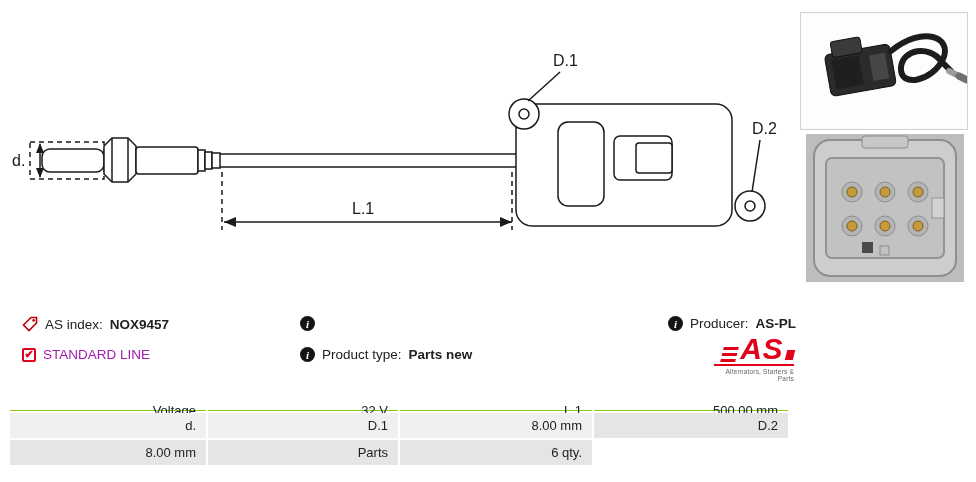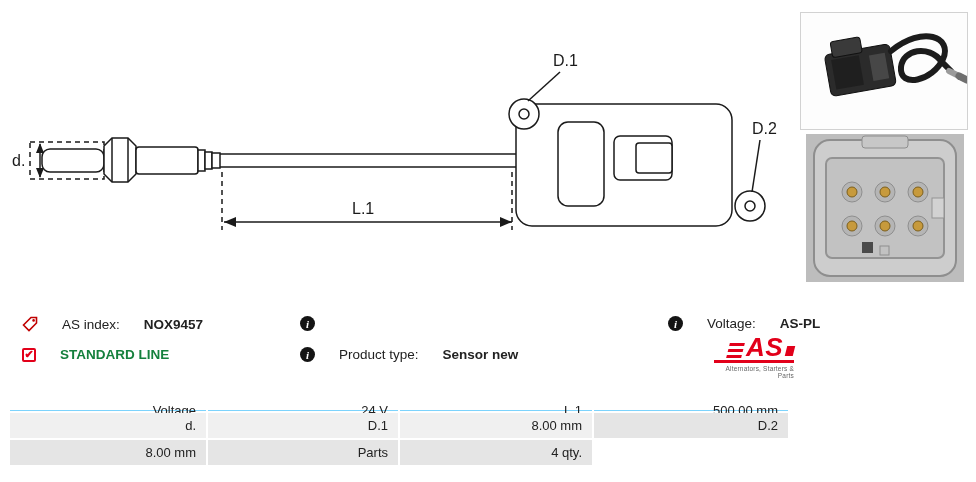--- a/index.html
+++ b/index.html
@@ -15,66 +15,66 @@
 
   
   .drawing { position: absolute; left: 0; top: 0; }
 
   
   .photo { position: absolute; overflow: hidden; }
   .photo-1 { left: 800px; top: 12px; width: 168px; height: 118px; border: 1px solid #d2d2d2; background: #fdfdfd; }
   .photo-2 { left: 806px; top: 134px; width: 158px; height: 148px; }
 
   
-  .info-item { position: absolute; display: flex; align-items: center; gap: 24px; font-size: 13.5px; white-space: nowrap; }
+  .info-item { position: absolute; display: flex; align-items: center; gap: 7px; font-size: 13.5px; white-space: nowrap; }
   .info-item b { font-weight: bold; }
   .row-a { top: 316px; }
   .row-b { top: 347px; }
   .col-1 { left: 22px; }
   .col-2 { left: 300px; }
   .col-3 { left: 668px; }
-  .red-bold { color: #15803d; font-weight: bold; }
+  .red-bold { color: #a21caf; font-weight: normal; }
 
   .info-icon {
     width: 15px; height: 15px; border-radius: 50%;
     background: #141414; color: #fff;
     display: inline-flex; align-items: center; justify-content: center;
     font-family: "Liberation Serif", serif; font-size: 11px; font-weight: bold; font-style: italic;
     flex: 0 0 auto;
   }
   .check-icon {
     width: 14px; height: 14px; border: 2px solid #e2001a; border-radius: 2px;
     display: inline-flex; align-items: center; justify-content: center;
     color: #e2001a; font-size: 11px; font-weight: bold; line-height: 1;
     flex: 0 0 auto;
   }
 
   
   .as-logo { position: absolute; left: 714px; top: 336px; width: 80px; text-align: right; }
   .as-logo-top { display: flex; align-items: flex-end; justify-content: flex-end; gap: 3px; }
   .as-bars { width: 15px; height: 15px; transform: skewX(-14deg); background: repeating-linear-gradient(180deg,#e2001a 0 3px,#ffffff 3px 6px); }
-  .as-logo-text { color: #e2001a; font-weight: bold; font-style: italic; font-size: 26px; line-height: 0.85; letter-spacing: 0.5px; }
+  .as-logo-text { color: #e2001a; font-weight: bold; font-style: italic; font-size: 30px; line-height: 0.85; letter-spacing: 0.5px; }
   .as-flag { width: 8px; height: 10px; background: #e2001a; transform: skewX(-14deg); margin-bottom: 2px; }
   .as-logo-rule { height: 2.5px; background: #e2001a; margin-top: 2px; }
   .as-logo-caption { font-size: 6.5px; color: #666; margin-top: 2px; letter-spacing: 0.2px; }
 
   
   .ptable {
     position: absolute; left: 10px; top: 386px; width: 780px;
     display: grid;
     grid-template-columns: 196px 190px 192px 194px;
     grid-auto-rows: 25px;
     gap: 2px;
     background: #ffffff;
   }
   .cell {
     display: flex; align-items: center; justify-content: flex-end;
     padding: 0 10px; font-size: 13px; color: #222;
   }
-  .r0 { background: #7dd3fc; margin-top: 24px; }
+  .r0 { background: #84cc16; margin-top: 24px; }
   .r1 { background: #f0f0f0; }
   .r2 { background: #e5e5e5; }
 </style>
 </head>
 <body>
 
 <div class="stage">
 
   <svg class="drawing" width="800" height="300" viewBox="0 0 800 300">
     <g stroke="#1a1a1a" stroke-width="1.5" fill="none">
@@ -183,54 +183,54 @@
     <span>AS index:</span>
     <b>NOX9457</b>
   </div>
 
   <div class="info-item row-a col-2">
     <span class="info-icon">i</span>
   </div>
 
   <div class="info-item row-a col-3">
     <span class="info-icon">i</span>
-    <span>Voltage:</span>
+    <span>Producer:</span>
     <b>AS-PL</b>
   </div>
 
   <div class="info-item row-b col-1">
     <span class="check-icon">✔</span>
     <span class="red-bold">STANDARD LINE</span>
   </div>
 
   <div class="info-item row-b col-2">
     <span class="info-icon">i</span>
     <span>Product type:</span>
-    <b>Sensor new</b>
+    <b>Parts new</b>
   </div>
 
   <div class="as-logo">
     <div class="as-logo-top">
       <span class="as-bars"></span>
       <span class="as-logo-text">AS</span>
       <span class="as-flag"></span>
     </div>
     <div class="as-logo-rule"></div>
     <div class="as-logo-caption">Alternators, Starters &amp; Parts</div>
   </div>
 
   <div class="ptable">
     <div class="cell r0">Voltage</div>
-    <div class="cell r0">24 V</div>
+    <div class="cell r0">32 V</div>
     <div class="cell r0">L.1</div>
     <div class="cell r0">500.00 mm</div>
 
     <div class="cell r1">d.</div>
     <div class="cell r1">D.1</div>
     <div class="cell r1">8.00 mm</div>
 
     <div class="cell r2">D.2</div>
     <div class="cell r2">8.00 mm</div>
     <div class="cell r2">Parts</div>
-    <div class="cell r2">4 qty.</div>
+    <div class="cell r2">6 qty.</div>
   </div>
 
 </div>
 
 </body></html>

